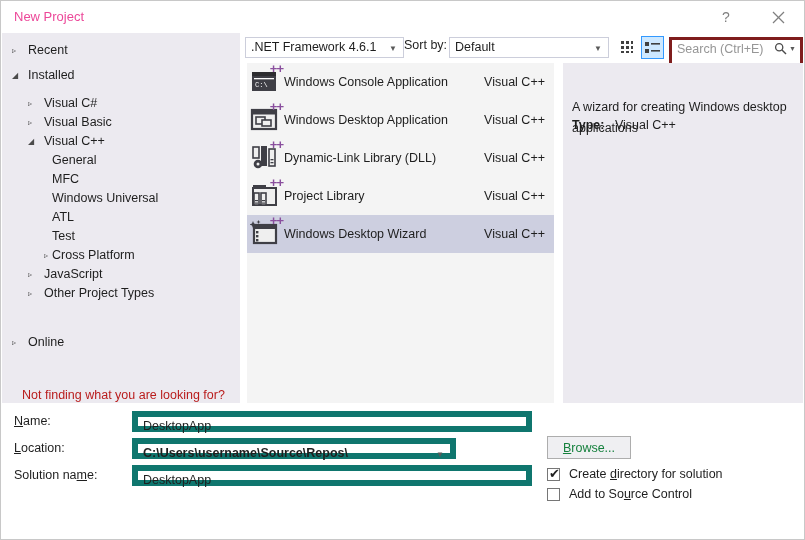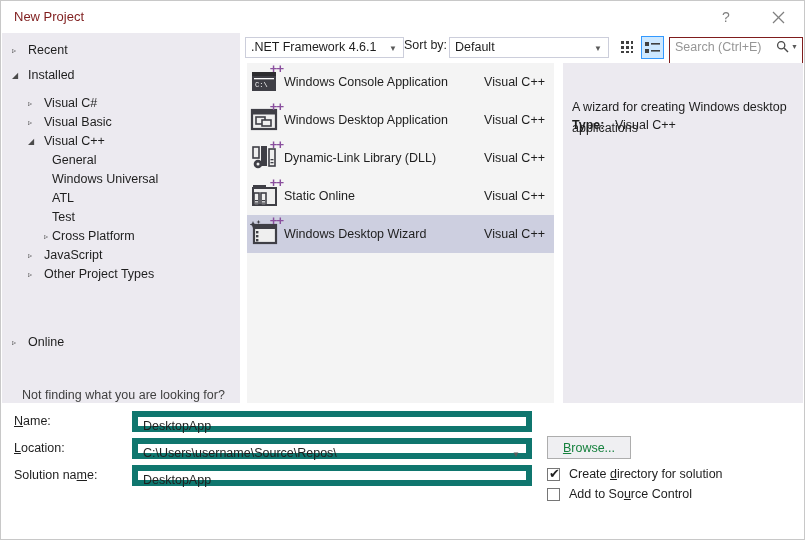--- a/index.html
+++ b/index.html
@@ -31,21 +31,21 @@
     left: 0; top: 0;
     width: 100%;
     height: 32px;
     background: #ffffff;
   }
   #title-text {
     position: absolute;
     left: 13px;
     top: 8px;
     font-size: 13px;
-    color: #7f1d1d;
+    color: #ec4899;
   }
   .title-btn {
     position: absolute;
     top: 0;
     width: 44px;
     height: 32px;
     color: #808080;
     font-size: 14px;
     display: flex;
     align-items: center;
@@ -106,21 +106,21 @@
   #tree-recent { position: absolute; left: 0; top: 8px; width: 238px; }
   #tree-installed { position: absolute; left: 0; top: 33px; width: 238px; }
   #tree-children { position: absolute; left: 0; top: 61px; width: 238px; }
   #tree-online { position: absolute; left: 0; top: 300px; width: 238px; }
 
   #not-finding {
     position: absolute;
     left: 20px;
     top: 355px;
     font-size: 12.5px;
-    color: #404040;
+    color: #b91c1c;
     white-space: nowrap;
   }
 
   
   #toolbar {
     position: absolute;
     left: 240px;
     top: 4px;
     width: 563px;
     height: 24px;
@@ -179,21 +179,21 @@
     background: #cde8ff;
   }
 
   #search-box {
     position: absolute;
     left: 428px;
     top: 0;
     width: 134px;
     height: 34px;
     background: #ffffff;
-    border: 1px solid #7f1d1d;
+    border: 3px solid #7f1d1d;
     box-sizing: border-box;
   }
   #search-placeholder {
     position: absolute;
     left: 5px;
     top: 2px;
     font-size: 12.5px;
     color: #969696;
     white-space: nowrap;
   }
@@ -307,21 +307,21 @@
     line-height: 19px;
     cursor: text;
   }
   .form-input .ival {
     position: absolute;
     left: 5px;
     top: 0;
     white-space: nowrap;
   }
   #input-name { top: 8px; width: 400px; }
-  #input-location { top: 35px; width: 400px; }
+  #input-location { top: 35px; width: 324px; font-weight: bold; }
   #input-solution { top: 62px; width: 400px; }
   #input-location .carrow {
     position: absolute;
     right: 6px;
     top: 1px;
     font-size: 8px;
     color: #5a5a5a;
   }
 
   .vs-button {
@@ -429,20 +429,23 @@
         <div class="tree-row lvl1">
           <span class="arrow">▹</span>
           <span class="tlabel">Visual Basic</span>
         </div>
         <div class="tree-row lvl1">
           <span class="arrow">◢</span>
           <span class="tlabel">Visual C++</span>
         </div>
         <div class="tree-row lvl2">
           <span class="tlabel">General</span>
+        </div>
+        <div class="tree-row lvl2">
+          <span class="tlabel">MFC</span>
         </div>
         <div class="tree-row lvl2">
           <span class="tlabel">Windows Universal</span>
         </div>
         <div class="tree-row lvl2">
           <span class="tlabel">ATL</span>
         </div>
         <div class="tree-row lvl2">
           <span class="tlabel">Test</span>
         </div>
@@ -574,21 +577,21 @@
             <rect x="3" y="5" width="13" height="4" fill="#3f3f46"></rect>
             <rect x="4" y="13" width="5" height="12" fill="#efefef" stroke="#3f3f46" stroke-width="1.6"></rect>
             <rect x="11" y="13" width="5" height="12" fill="#efefef" stroke="#3f3f46" stroke-width="1.6"></rect>
             <rect x="5" y="20" width="3" height="1.2" fill="#3f3f46"></rect>
             <rect x="5" y="22.5" width="3" height="1.2" fill="#3f3f46"></rect>
             <rect x="12" y="20" width="3" height="1.2" fill="#3f3f46"></rect>
             <rect x="12" y="22.5" width="3" height="1.2" fill="#3f3f46"></rect>
           </svg>
           <span class="plusplus">++</span>
         </div>
-        <div class="tpl-name">Static Online</div>
+        <div class="tpl-name">Project Library</div>
         <div class="tpl-lang">Visual C++</div>
       </div>
 
       <div class="tpl-row selected">
         <div class="tpl-icon">
           <svg width="32" height="32" viewBox="0 0 32 32">
             <rect x="4" y="7" width="22" height="18" fill="#efefef" stroke="#3f3f46" stroke-width="2.2"></rect>
             <rect x="4" y="7" width="22" height="4" fill="#3f3f46"></rect>
             <rect x="6" y="13" width="2.4" height="2.4" fill="#3f3f46"></rect>
             <rect x="6" y="17" width="2.4" height="2.4" fill="#3f3f46"></rect>

